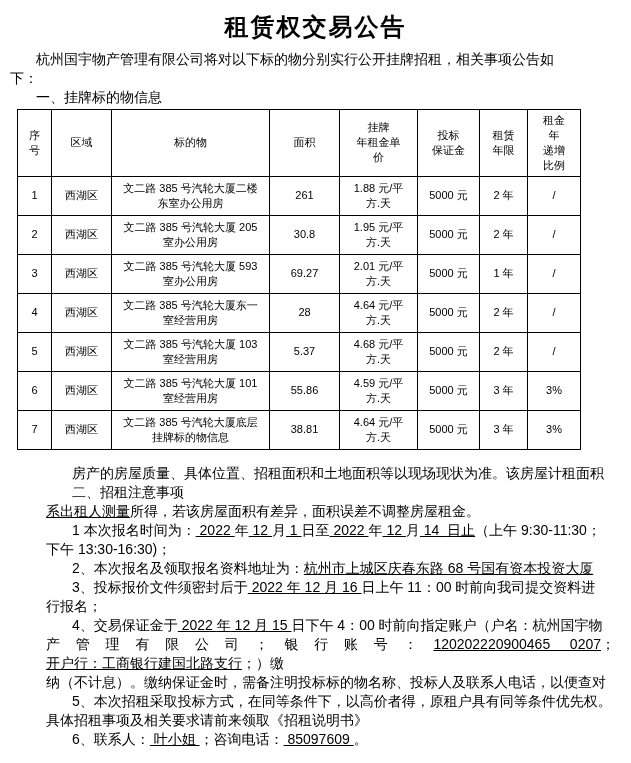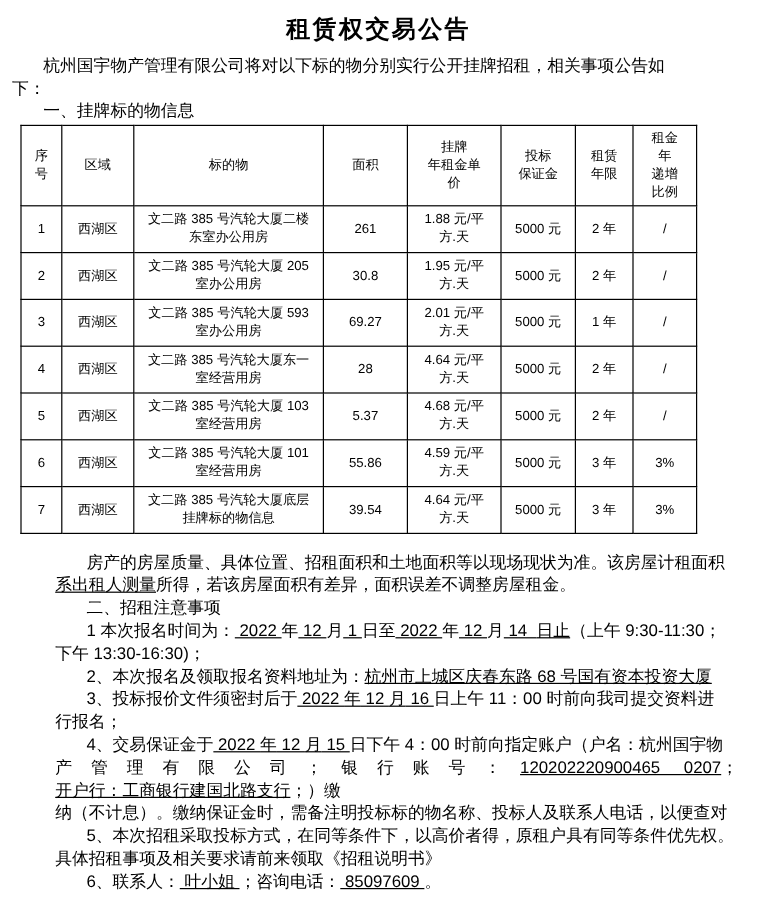--- a/index.html
+++ b/index.html
@@ -18,21 +18,21 @@
     position: relative;
     width: 631px;
     height: 763px;
     box-sizing: border-box;
     padding: 0 10px;
   }
   .doc-title {
     text-align: center;
     font-family: "Liberation Serif", "DejaVu Serif", serif;
     font-weight: bold;
-    font-size: 20px;
+    font-size: 24px;
     letter-spacing: 2px;
     margin: 13px 0 8px 0;
     line-height: 1.2;
   }
   .para {
     font-size: 14px;
     line-height: 19px;
     margin: 0;
     text-align: justify;
     padding: 0 6px 0 0;
@@ -310,21 +310,21 @@
               <span class="hdr-stack">7</span>
             </td>
             <td>
               <span class="hdr-stack">西湖区</span>
             </td>
             <td>
               <span class="hdr-stack">文二路 385 号汽轮大厦底层</span>
               <span class="hdr-stack">挂牌标的物信息</span>
             </td>
             <td>
-              <span class="hdr-stack">39.54</span>
+              <span class="hdr-stack">38.81</span>
             </td>
             <td>
               <span class="hdr-stack">4.64 元/平</span>
               <span class="hdr-stack">方.天</span>
             </td>
             <td>
               <span class="hdr-stack">5000 元</span>
             </td>
             <td>
               <span class="hdr-stack">3 年</span>
@@ -332,23 +332,23 @@
             <td>
               <span class="hdr-stack">3%</span>
             </td>
           </tr>
         </tbody>
     </table>
   </div>
 
   <div class="after-table">
     <p class="para indent">房产的房屋质量、具体位置、招租面积和土地面积等以现场现状为准。该房屋计租面积</p>
+    <p class="para indent">二、招租注意事项</p>
+
     <p class="para"><span class="blank">系出租人测量</span><span>所得，若该房屋面积有差异，面积误差不调整房屋租金。</span></p>
-
-    <p class="para indent">二、招租注意事项</p>
 
     <p class="para indent"><span>1 本次报名时间为：</span><span class="blank"> 2022 </span><span>年</span><span class="blank"> 12 </span><span>月</span><span class="blank"> 1 </span><span>日至</span><span class="blank"> 2022 </span><span>年</span><span class="blank"> 12 </span><span>月</span><span class="blank"> 14  </span><span class="blank">日止</span><span>（上午 9:30-11:30；</span></p>
     <p class="para">下午 13:30-16:30)；</p>
 
     <p class="para indent"><span>2、本次报名及领取报名资料地址为：</span><span class="blank">杭州市上城区庆春东路 68 号国有资本投资大厦</span></p>
 
     <p class="para indent"><span>3、投标报价文件须密封后于</span><span class="blank"> 2022 </span><span class="blank">年</span><span class="blank"> 12 </span><span class="blank">月</span><span class="blank"> 16 </span><span>日上午 11：00 时前向我司提交资料进</span></p>
     <p class="para">行报名；</p>
 
     <p class="para indent"><span>4、交易保证金于</span><span class="blank"> 2022 </span><span class="blank">年</span><span class="blank"> 12 </span><span class="blank">月</span><span class="blank"> 15 </span><span>日下午 4：00 时前向指定账户（户名：杭州国宇物</span></p>

